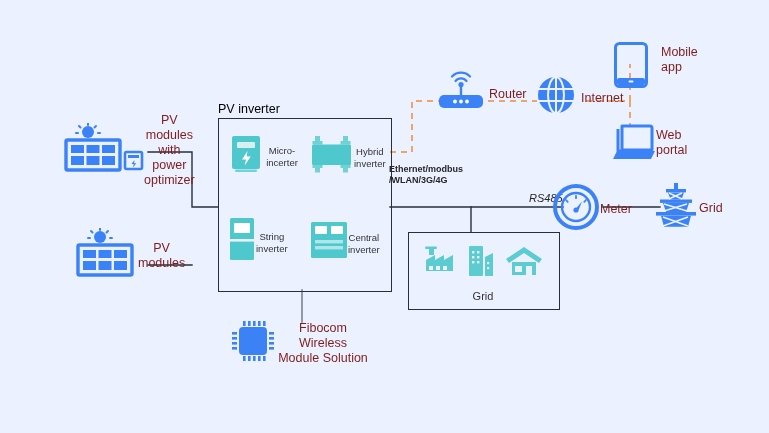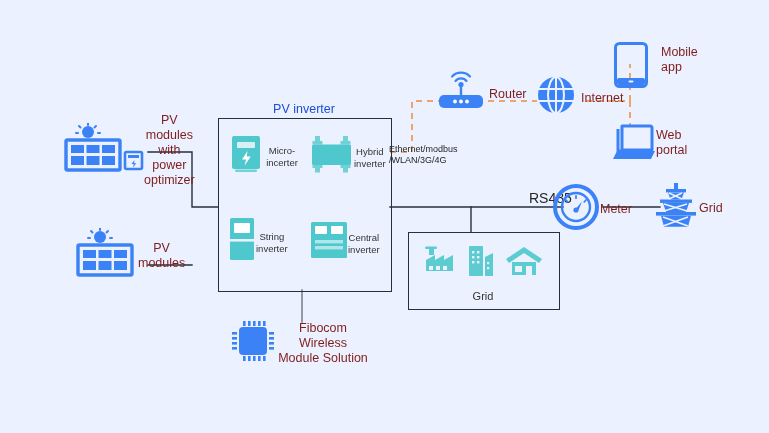--- a/index.html
+++ b/index.html
@@ -16,26 +16,26 @@
   .node{position:absolute;display:flex;flex-direction:row;align-items:center;}
   .node .glyph{display:block;line-height:0;}
   .cap{
     color:#7f1d1d;text-align:center;font-size:11.5px;line-height:13.5px;
     margin-top:5px;white-space:pre-line;
   }
   .cap.big{font-size:12.5px;line-height:15px;}
   .cap.sm{font-size:9.5px;line-height:11.5px;color:#333;}
 
   .boxlbl{
-    position:absolute;color:#1d4ed8;font-size:12.5px;text-align:center;
+    position:absolute;color:#000000;font-size:12.5px;text-align:left;
   }
   .netlbl{
     position:absolute;color:#262626;font-size:9px;line-height:11px;white-space:pre-line;
   }
-  .netlbl.r485{font-size:14px;}
+  .netlbl.r485{font-size:11px;font-style:italic;}
 
   .frame{position:absolute;border:1.4px solid #26303d;background:transparent;}
   .side-cap{position:absolute;text-align:center;font-size:11px;color:#333;}
 </style>
 </head>
 <body>
 
 <div id="stage">
 
   <svg id="wires" viewBox="0 0 769 433">
@@ -211,21 +211,21 @@
               <rect x="37" y="26" width="5" height="2.6"></rect>
           </g>
           <rect x="7" y="6" width="28" height="28" rx="4"></rect>
         </g>
       </svg>
     </span>
     <div class="cap big">Fibocom Wireless
 Module Solution</div>
   </div>
 
-  <div class="netlbl" style="left:389px;top:144px;">Ethernet/modbus
+  <div class="netlbl" style="left:389px;top:164px;font-weight:bold;">Ethernet/modbus
 /WLAN/3G/4G</div>
 
   <div class="node" style="left:433px;top:70px;width:62px;">
     <span class="glyph">
       <svg width="56" height="44" viewBox="0 0 56 44">
         <g fill="none" stroke="#3b82f6" stroke-width="2.2" stroke-linecap="round">
           <path d="M22.5 11 a7 7 0 0 1 11 0"></path>
           <path d="M19 6.5 a12.5 12.5 0 0 1 18 0"></path>
         </g>
         <circle cx="28" cy="14.5" r="2.6" fill="#3b82f6"></circle>

